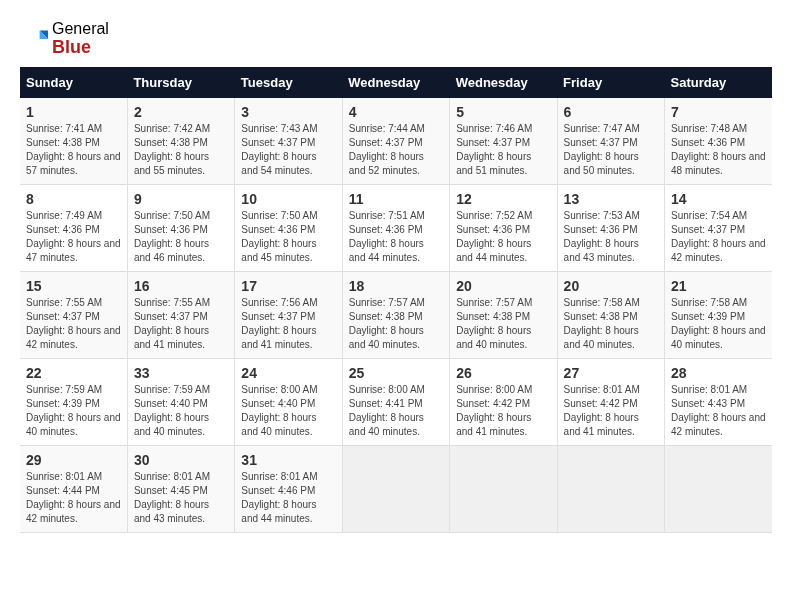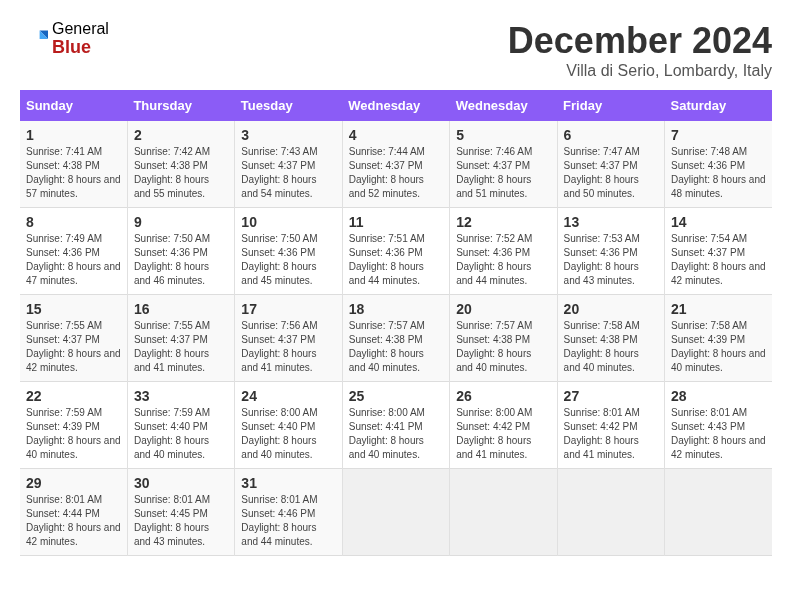--- a/index.html
+++ b/index.html
@@ -5,21 +5,20 @@
     * { margin: 0; padding: 0; box-sizing: border-box; }
     body {
       font-family: Arial, sans-serif;
       background: #fff;
       width: 792px;
       min-height: 612px;
       padding: 20px;
     }
     .header-section {
       display: flex;
-      justify-content: space-between;
       align-items: flex-start;
       margin-bottom: 10px;
     }
     .logo {
       display: flex;
       align-items: center;
       gap: 4px;
     }
     .logo-text {
       display: flex;
@@ -46,21 +45,21 @@
     .location-title {
       font-size: 16px;
       color: #555;
     }
     table {
       width: 100%;
       border-collapse: collapse;
       font-size: 11px;
     }
     thead tr {
-      background-color: #8b5cf6;
+      background-color: #0f172a;
       color: white;
       margin-top: 36px;
     }
     thead th {
       padding: 8px 6px;
       text-align: left;
       font-size: 13px;
       font-weight: bold;
     }
     tbody tr {
@@ -104,24 +103,20 @@
   <div class="logo">
     <svg class="logo-icon" viewBox="0 0 40 40">
       <polygon points="28,8 40,8 40,20" fill="#1565c0"></polygon>
       <polygon points="28,8 40,20 28,20" fill="#42a5f5"></polygon>
     </svg>
     <div class="logo-text">
       <span>General</span>
       <span class="logo-blue">Blue</span>
     </div>
   </div>
-  <div class="title-section">
-    <div class="month-title">December 2024</div>
-    <div class="location-title">Villa di Serio, Lombardy, Italy</div>
-  </div>
 </div>
 
 <table>
   <thead>
     <tr>
     <th>Sunday</th>
         <th>Thursday</th>
         <th>Tuesday</th>
         <th>Wednesday</th>
         <th>Wednesday</th>

